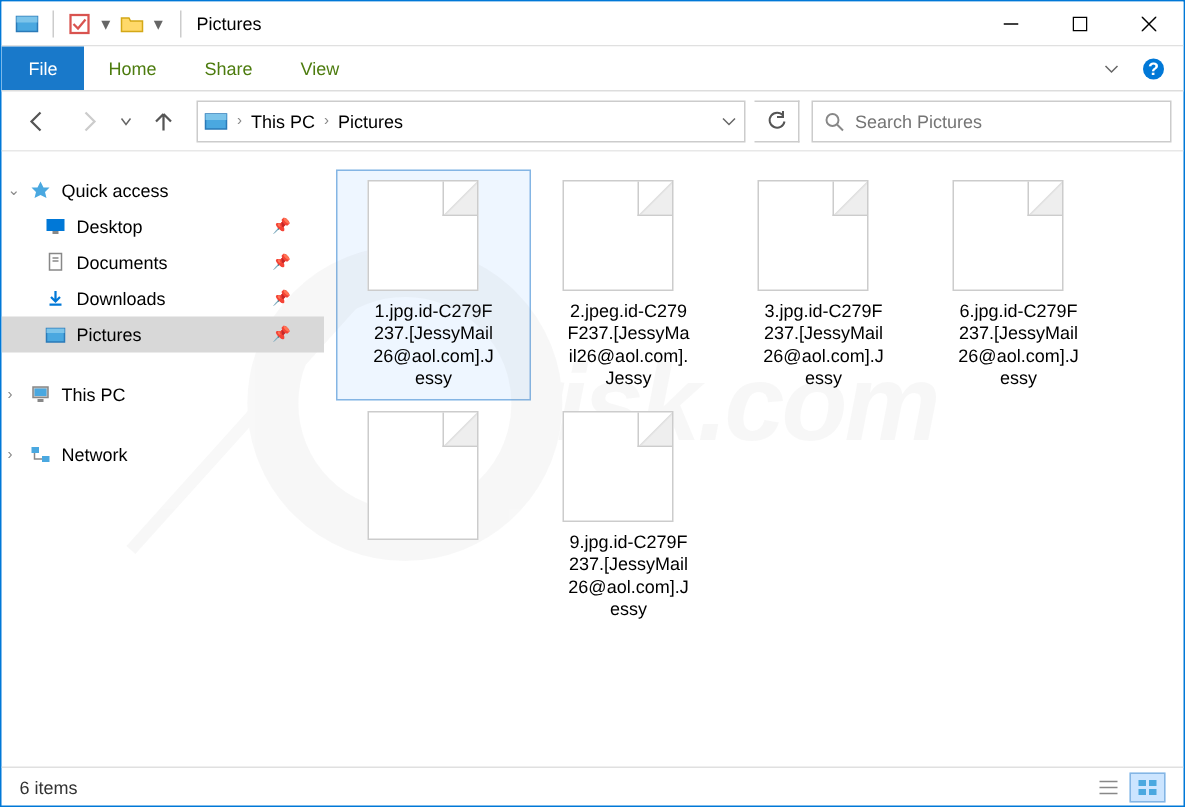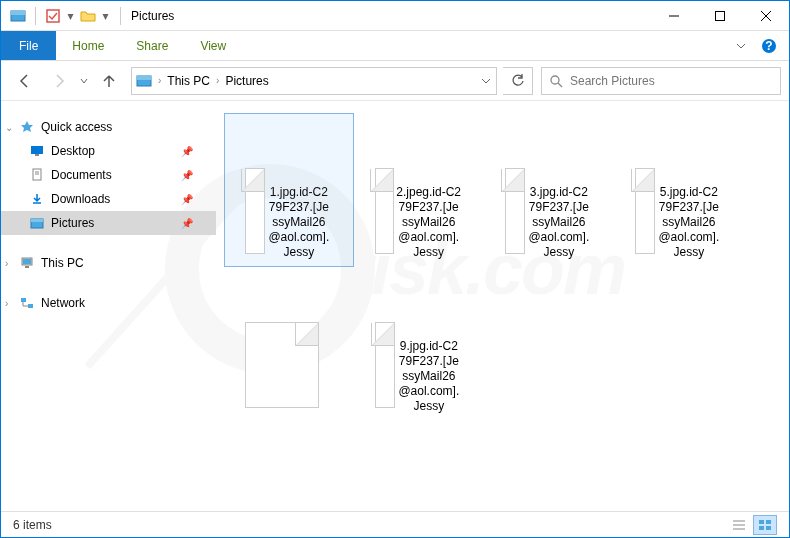--- a/index.html
+++ b/index.html
@@ -38,21 +38,21 @@
 .sb-group{margin-bottom:16px}
 .sb-item{height:24px;display:flex;align-items:center;padding-left:28px;gap:6px;color:#000;position:relative}
 .sb-item.head{padding-left:18px;font-size:12px}
 .sb-item.child{padding-left:28px}
 .sb-item.sel{background:#d8d8d8}
 .sb-item .pin{margin-left:auto;margin-right:22px;color:#888;font-size:10px}
 .sb-ic{width:16px;height:16px;display:flex;align-items:center;justify-content:center}
 .sb-car{position:absolute;left:4px;color:#888;font-size:10px}
 .content{flex:1;padding:12px 8px 0 8px;overflow:auto}
 .grid{display:flex;flex-wrap:wrap;gap:0}
-.tile{width:130px;height:154px;display:flex;flex-direction:row;align-items:flex-end;padding:6px 20px;border:1px solid transparent}
+.tile{width:130px;height:154px;display:flex;flex-direction:column;align-items:flex-start;padding:6px 20px;border:1px solid transparent}
 .tile.sel{border:1px solid #84b5e4;background:#cce5ff55}
 .thumb{width:74px;height:86px;background:#fff;border:1px solid #ccc;position:relative;margin-bottom:6px}
 .thumb::before{content:"";position:absolute;top:0;right:0;width:22px;height:22px;background:linear-gradient(135deg,transparent 49%,#ddd 51%,#eee 55%);border-left:1px solid #ccc;border-bottom:1px solid #ccc}
 .fname{font-size:12px;text-align:center;line-height:15px;color:#000;word-break:break-all;padding:0 2px}
 .status{height:26px;border-top:1px solid #e0e0e0;display:flex;align-items:center;padding:0 12px;font-size:12px;color:#333}
 .status-right{margin-left:auto;display:flex;gap:2px}
 .view-btn{width:24px;height:20px;border:1px solid transparent;display:flex;align-items:center;justify-content:center}
 .view-btn.active{border:1px solid #84b5e4;background:#cce5ff}
 .watermark{position:absolute;left:50%;top:50%;transform:translate(-50%,-50%);pointer-events:none;display:flex;align-items:center;opacity:.07}
 .wm-ring{width:210px;height:210px;border:34px solid #999;border-radius:50%;position:relative;margin-right:-30px}
@@ -277,21 +277,21 @@
         <div class="tile">
           <div class="thumb"></div>
           <div class="fname">2.jpeg.id-C279F237.[JessyMail26@aol.com].Jessy</div>
         </div>
         <div class="tile">
           <div class="thumb"></div>
           <div class="fname">3.jpg.id-C279F237.[JessyMail26@aol.com].Jessy</div>
         </div>
         <div class="tile">
           <div class="thumb"></div>
-          <div class="fname">5.jpg.id-C279F237.[JessyMail26@aol.com].Jessy</div>
+          <div class="fname">6.jpg.id-C279F237.[JessyMail26@aol.com].Jessy</div>
         </div>
         <div class="tile">
           <div class="thumb"></div>
         </div>
         <div class="tile">
           <div class="thumb"></div>
           <div class="fname">9.jpg.id-C279F237.[JessyMail26@aol.com].Jessy</div>
         </div>
       </div>
   </div>

